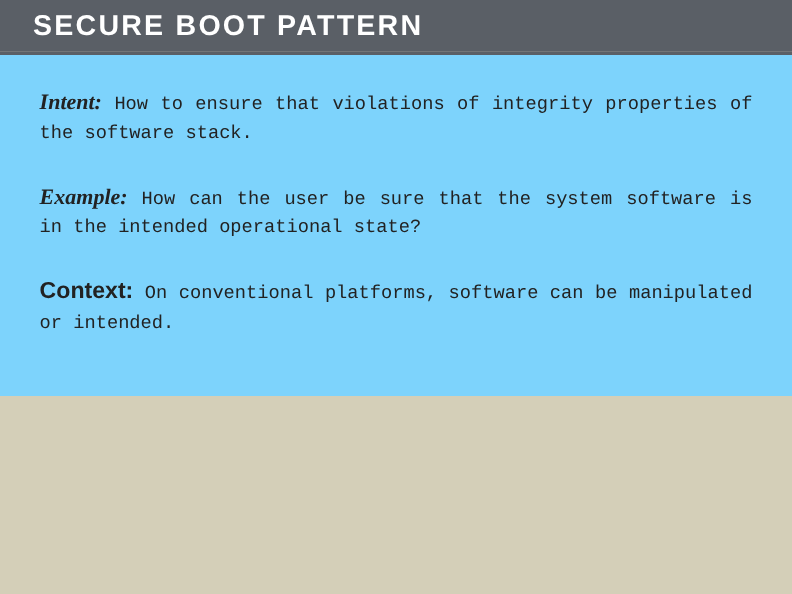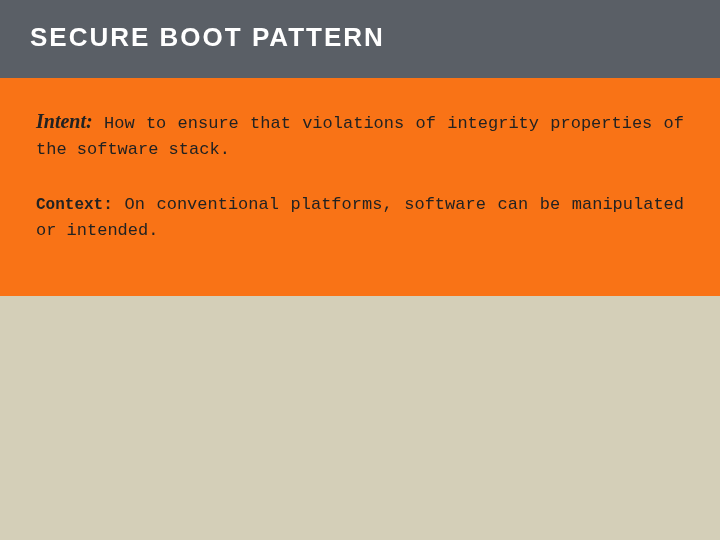--- a/index.html
+++ b/index.html
@@ -11,41 +11,41 @@
     body {
       width: 720px;
       height: 540px;
       background-color: #d4cfb8;
       font-family: 'Courier New', Courier, monospace;
       overflow: hidden;
     }
 
     .header {
       background-color: #5a5f66;
-      padding: 22px 30px;
+      padding: 8px 30px;
       margin-bottom: 0;
     }
 
     .header-title {
       color: #ffffff;
       font-size: 26px;
       font-weight: bold;
       letter-spacing: 2px;
       font-family: 'Arial', sans-serif;
     }
 
     .divider {
       width: 100%;
       height: 3px;
       background-color: #5a5f66;
     }
 
     .content {
       padding: 28px 36px 24px 36px;
-      background-color: #f97316;
+      background-color: #7dd3fc;
     }
 
     .section {
       margin-bottom: 28px;
     }
 
     .section-text {
       font-size: 17px;
       line-height: 1.55;
       color: #222222;
@@ -55,41 +55,46 @@
 
     .section-label {
       font-weight: bold;
       font-style: italic;
       font-size: 20px;
       font-family: 'Georgia', serif;
     }
 
     .section-label-context {
       font-weight: bold;
-      font-size: 16px;
-      font-family: Liberation Mono, monospace;
+      font-size: 21px;
+      font-family: Liberation Sans, sans-serif;
     }
   </style>
 </head>
 <body>
 
 <div class="header">
   <span class="header-title">SECURE BOOT PATTERN</span>
 </div>
 
 <div class="divider"></div>
 
 <div class="content">
 
   <div class="section">
     <div class="section-text">
       <span class="section-label">Intent:</span><span> How to ensure that violations of integrity properties of the software stack.</span>
     </div>
   </div>
 
+  <div class="section">
+    <div class="section-text">
+      <span class="section-label">Example:</span><span> How can the user be sure that the system software is in the intended operational state?</span>
+    </div>
+  </div>
 
   <div class="section">
     <div class="section-text">
       <span class="section-label-context">Context:</span><span> On conventional platforms, software can be manipulated or intended.</span>
     </div>
   </div>
 
 </div>
 
 </body></html>

